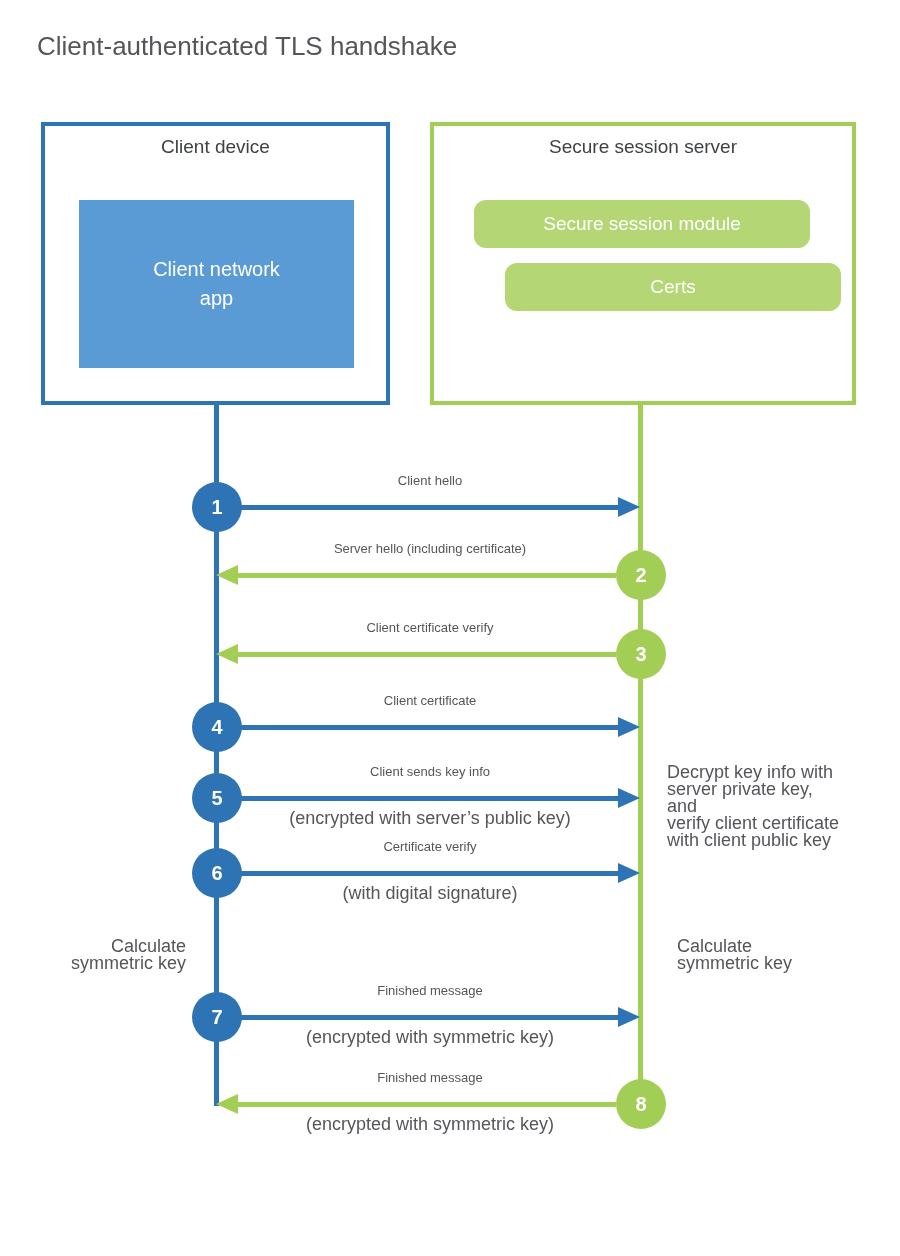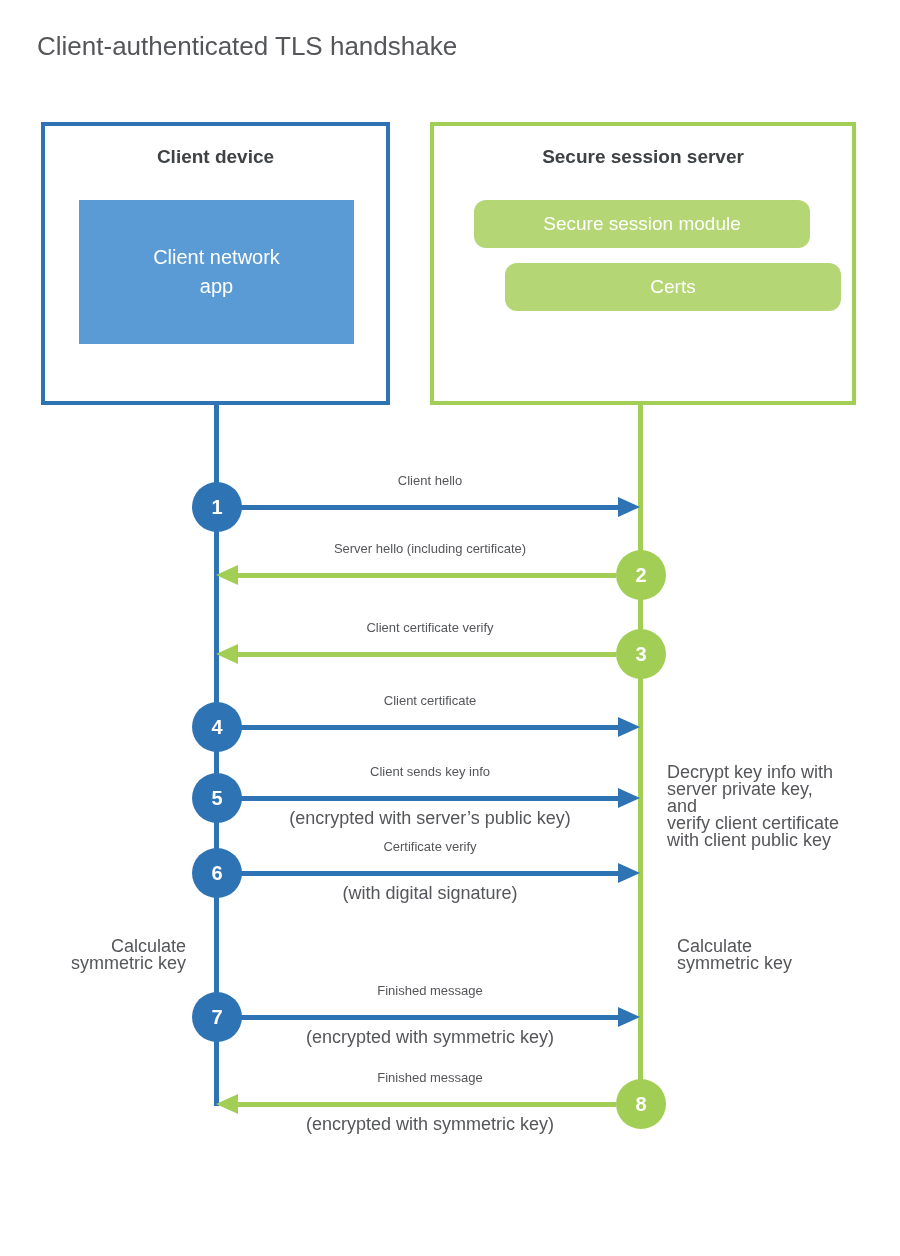--- a/index.html
+++ b/index.html
@@ -9,24 +9,24 @@
   }
   h1.page-title {
     position:absolute; left:37px; top:31px; margin:0;
     font-size:26px; font-weight:400; color:var(--text); letter-spacing:0;
   }
   
   .box { position:absolute; top:122px; height:283px; box-sizing:border-box; background:#fff; }
   .client-box { left:41px; width:349px; border:4px solid var(--blue); }
   .server-box { left:430px; width:426px; border:4px solid var(--green); }
   .box-title {
-    margin-top:20px; text-align:center; font-size:19px; font-weight:700; color:#3f4245;
+    margin-top:10px; text-align:center; font-size:19px; font-weight:400; color:#3f4245;
   }
   .app-box {
-    position:absolute; left:79px; top:200px; width:275px; height:144px;
+    position:absolute; left:79px; top:200px; width:275px; height:168px;
     background:var(--blue_fill); display:flex; align-items:center; justify-content:center;
     color:#ffffff; font-size:20px; text-align:center; line-height:1.45;
   }
   .gbar {
     position:absolute; left:474px; width:336px; height:48px;
     background:var(--green_fill); color:#ffffff; font-size:19px;
     display:flex; align-items:center; justify-content:center; text-align:center;border-radius:12px;
   }
   .gbar1 { top:200px; } .gbar2 { top:263px;margin-left:31px; } .gbar3 { top:323px; }
   

